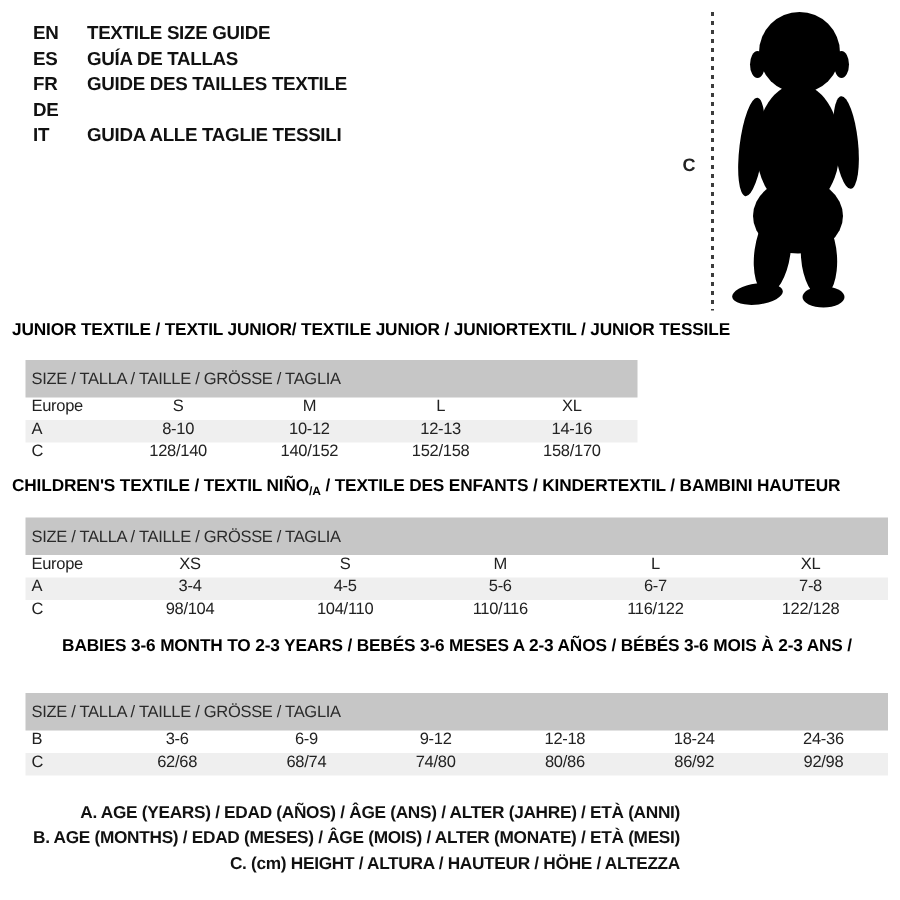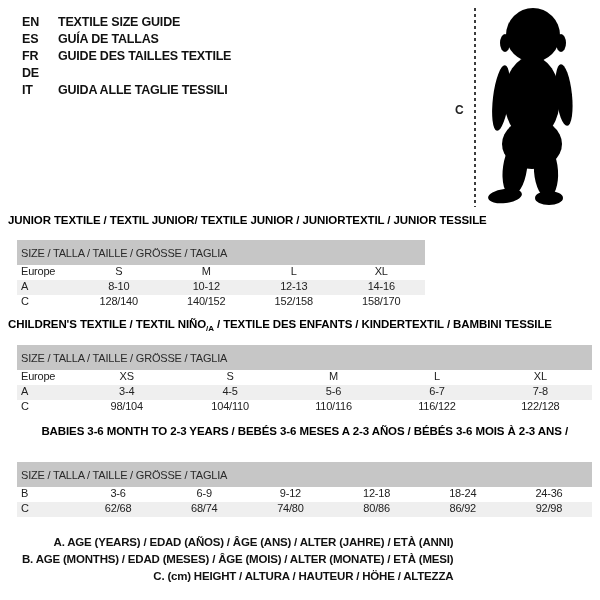--- a/index.html
+++ b/index.html
@@ -108,21 +108,21 @@
           <span class="tlabel">C</span>
           <span class="tcell">128/140</span>
           <span class="tcell">140/152</span>
           <span class="tcell">152/158</span>
           <span class="tcell">158/170</span>
         </div>
       </div>
   </div>
 
   <div class="tbl-title" style="top:318px">
-    <span>CHILDREN'S TEXTILE / TEXTIL NIÑO</span><sub>/A</sub><span> / TEXTILE DES ENFANTS / KINDERTEXTIL / BAMBINI TESSILE</span>
+    <span>CHILDREN'S TEXTILE / TEXTIL NIÑO</span><sub>/A</sub><span> / TEXTILE DES ENFANTS / KINDERTEXTIL / BAMBINI HAUTEUR</span>
   </div>
   <div class="tbl wide" style="top:345px">
     <div class="tbar">SIZE / TALLA / TAILLE / GRÖSSE / TAGLIA</div>
     <div>
         <div class="trow">
           <span class="tlabel">Europe</span>
           <span class="tcell">XS</span>
           <span class="tcell">S</span>
           <span class="tcell">M</span>
           <span class="tcell">L</span>

